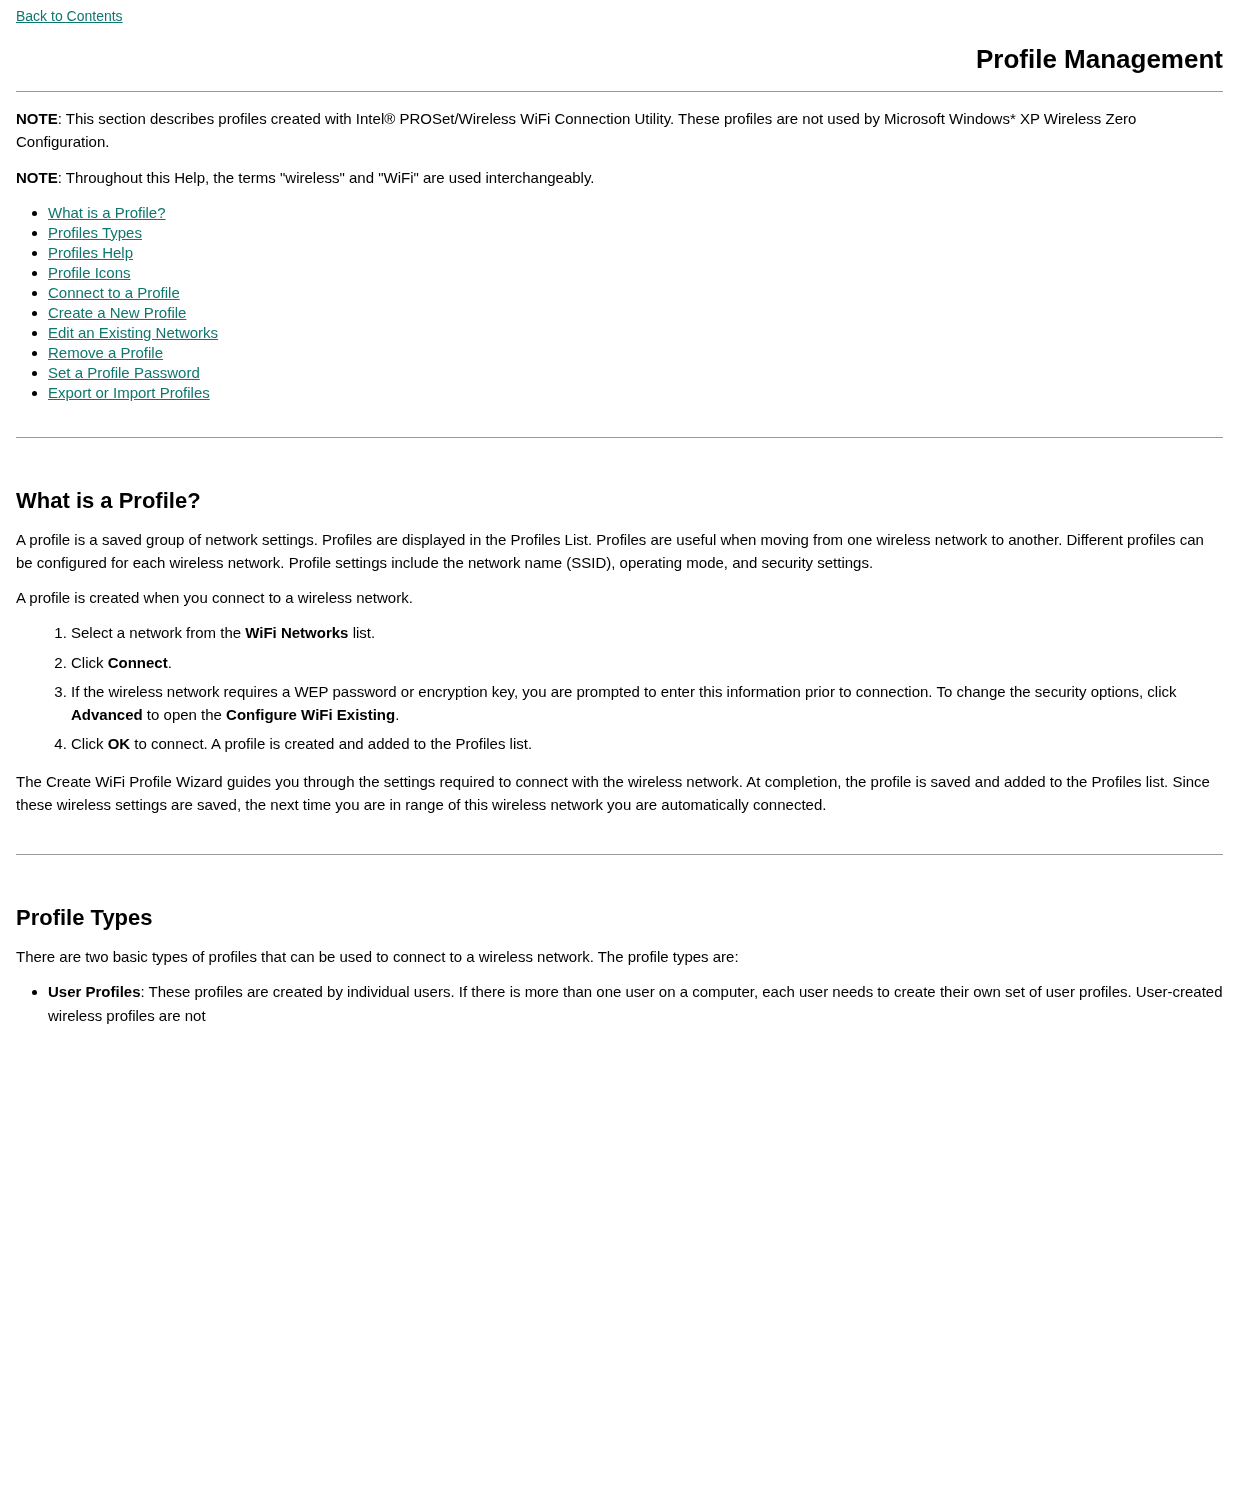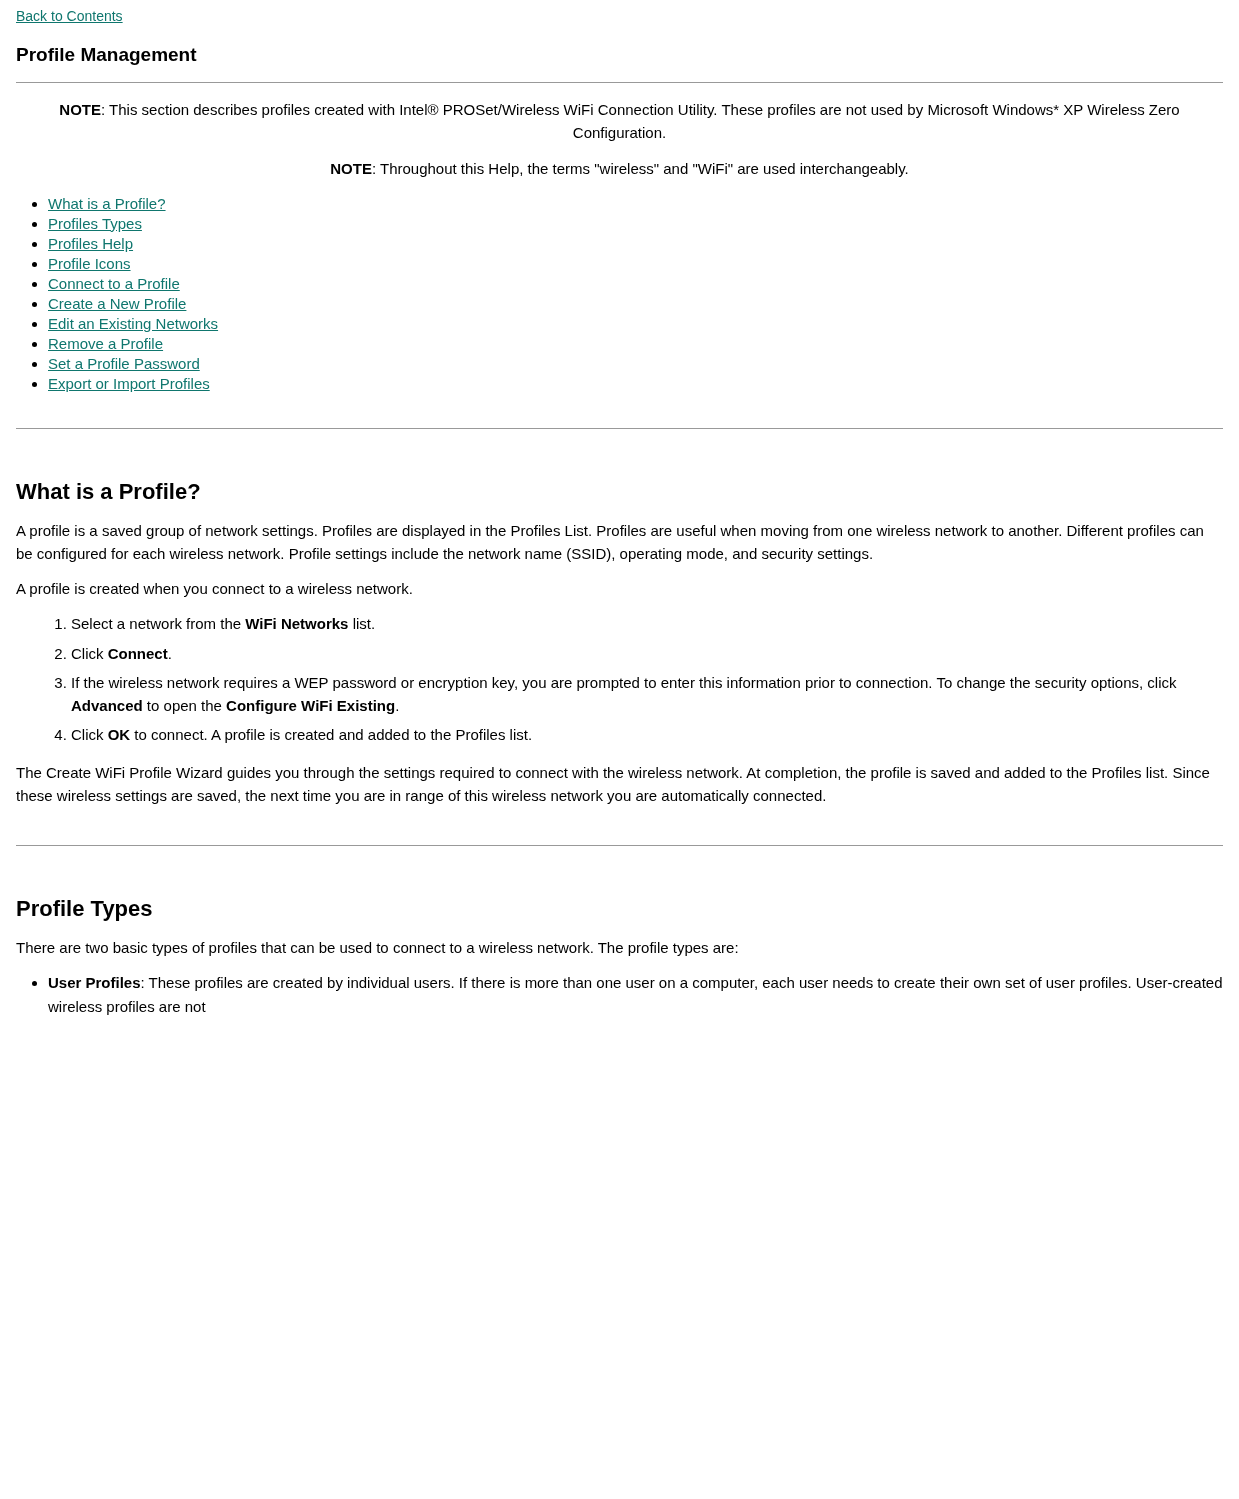--- a/index.html
+++ b/index.html
@@ -22,35 +22,35 @@
       text-decoration: underline;
     }
 
     .back-link {
       display: block;
       margin-bottom: 10px;
       font-size: 14px;
     }
 
     .page-title {
-      font-size: 19px;
+      font-size: 26px;
       font-weight: bold;
       margin-bottom: 16px;
+      text-align: right;
     }
 
     hr {
       border: none;
       border-top: 1px solid #999;
       margin: 16px 0;
     }
 
     .note-block {
       margin: 14px 0;
       line-height: 1.5;
-      text-align: center;
     }
 
     .note-block strong {
       font-weight: bold;
     }
 
     .toc-list {
       list-style: disc;
       margin-left: 32px;
       margin-top: 10px;

